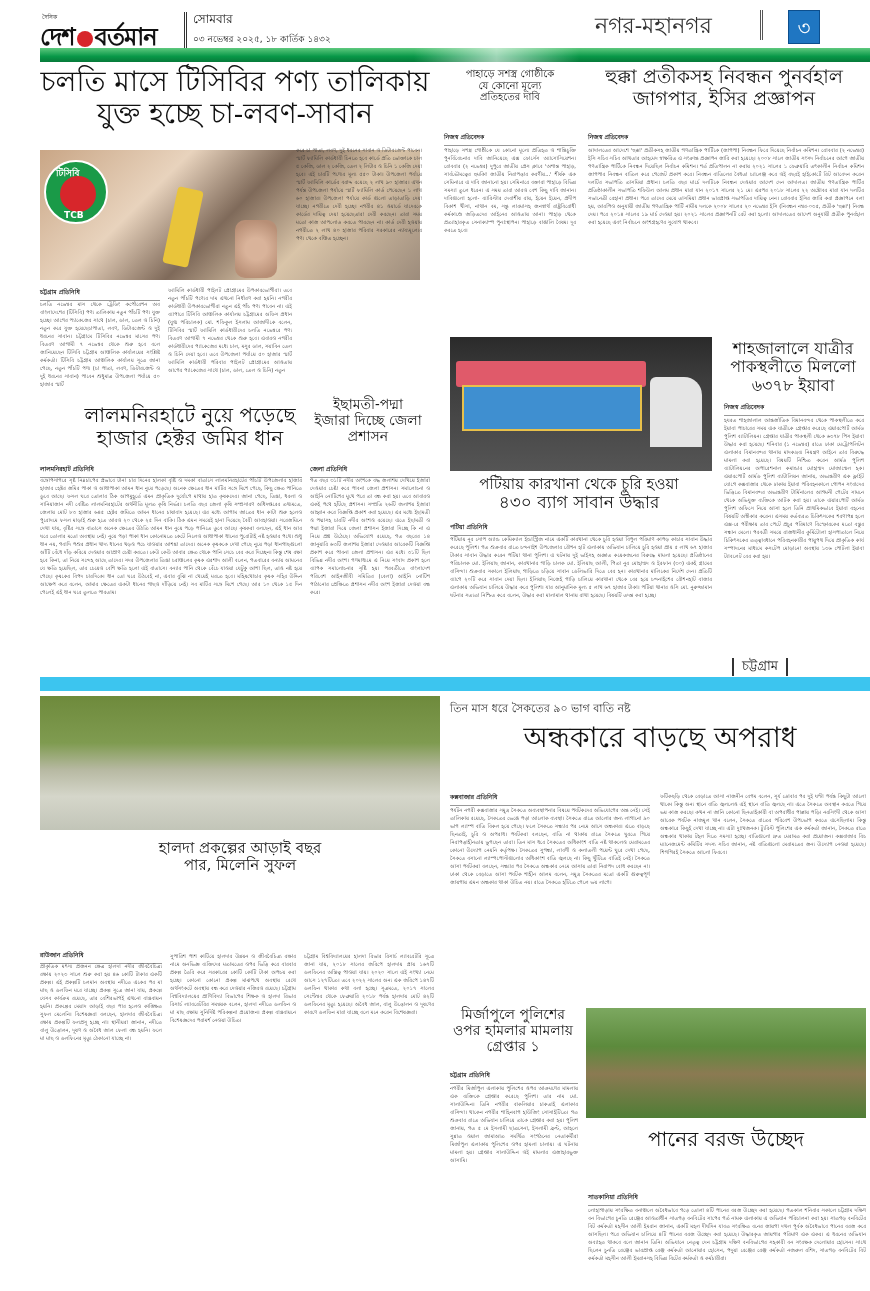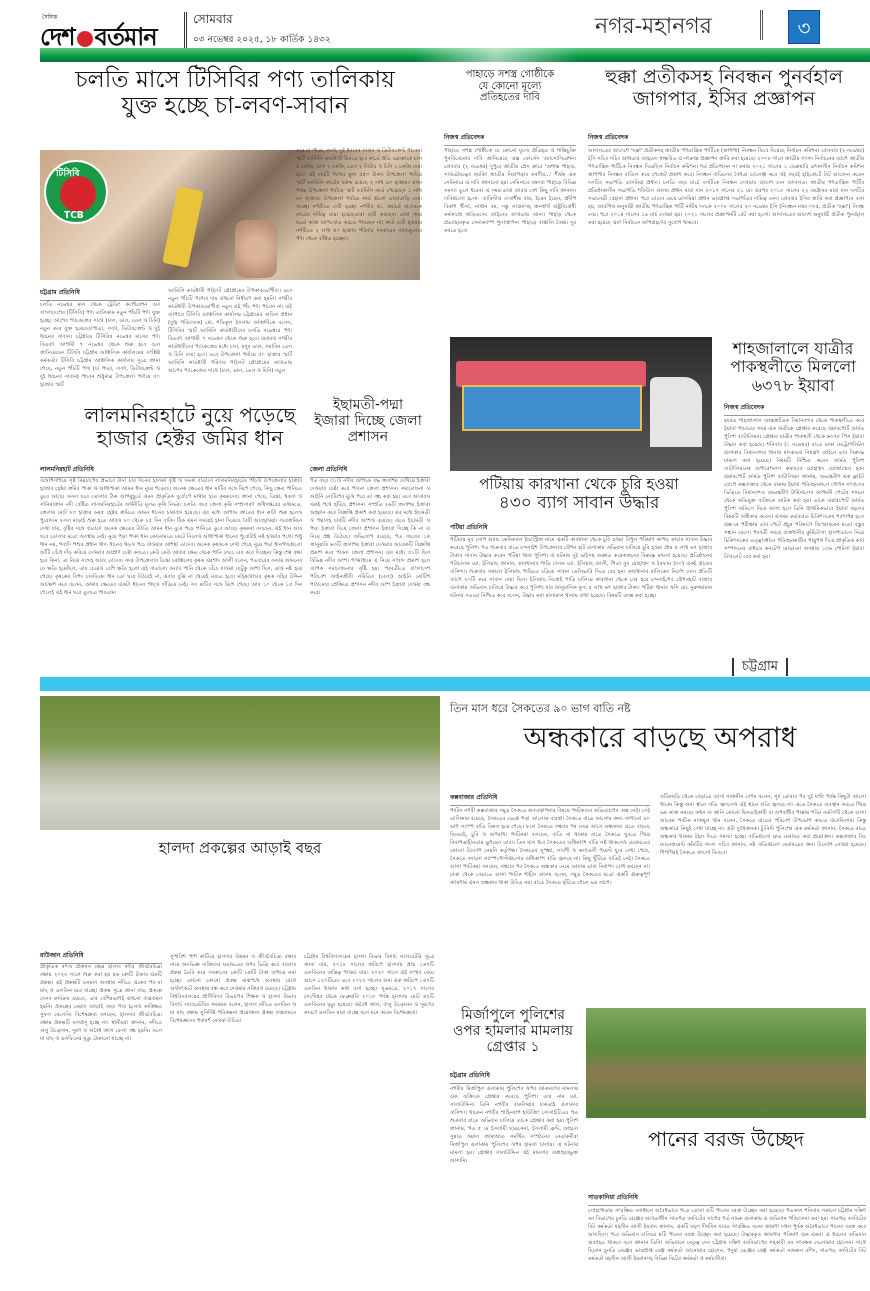--- a/index.html
+++ b/index.html
@@ -49,21 +49,21 @@
   <div class="logo-tag">সত্যের পথে অবিচল</div>
 </div>
 <div class="abs mast-sep"></div>
 <div class="abs mast-day">সোমবার</div>
 <div class="abs mast-date">০৩ নভেম্বর ২০২৫, ১৮ কার্তিক ১৪৩২</div>
 <div class="abs section-title">নগর-মহানগর</div>
 <div class="abs section-sep"></div>
 <div class="abs page-num">৩</div>
 <div class="abs green-bar"></div>
 
-<div class="abs headline" style="left:40px;top:66px;width:390px;font-size:23px;">
+<div class="abs headline" style="left:40px;top:66px;width:390px;font-size:28px;">
   <div>চলতি মাসে টিসিবির পণ্য তালিকায়</div>
   <div>যুক্ত হচ্ছে চা-লবণ-সাবান</div>
 </div>
 <div class="abs photo img-tcb" style="left:40px;top:150px;width:380px;height:130px;">
   <div class="tcb-badge">
     <div class="tcb-top">টিসিবি</div>
     <div class="tcb-inner"></div>
     <div class="tcb-bottom">TCB</div>
   </div>
   <div class="oil"></div>
@@ -127,20 +127,21 @@
 <div class="abs" style="left:732px;top:656px;display:flex;align-items:center;gap:8px;">
   <div class="region-bar"></div>
   <span style="font-size:13px;font-family:'DejaVu Serif',serif;">চট্টগ্রাম</span>
   <div class="region-bar"></div>
 </div>
 <div class="abs cyan-bar"></div>
 
 <div class="abs photo img-river" style="left:40px;top:696px;width:400px;height:134px;"></div>
 <div class="abs headline" style="left:40px;top:840px;width:400px;font-size:15px;">
   <div>হালদা প্রকল্পের আড়াই বছর</div>
+  <div>পার, মিলেনি সুফল</div>
 </div>
 <div class="abs byline" style="left:40px;top:950px;width:122px;">রাউজান প্রতিনিধি</div>
 <div class="abs body-text" style="left:40px;top:962px;width:122px;height:326px;">প্রাকৃতিক মৎস্য প্রজনন ক্ষেত্র হালদা নদীর জীববৈচিত্র্য রক্ষায় ২০২৩ সালে শুরু করা হয় ৪৬ কোটি টাকার একটি প্রকল্প। এই প্রকল্পটি চলমান অবস্থায় নদীতে একের পর মা মাছ ও ডলফিন মরে যাচ্ছে। প্রকল্প সূত্রে জানা যায়, প্রকল্পে যেসব কার্যক্রম রয়েছে, তার বেশিরভাগই এখনো বাস্তবায়ন হয়নি। প্রকল্পের মেয়াদ আড়াই বছর পার হলেও কাঙ্ক্ষিত সুফল মেলেনি। বিশেষজ্ঞরা বলছেন, হালদার জীববৈচিত্র্য রক্ষায় প্রকল্পটি ফলপ্রসূ হচ্ছে না। স্থানীয়রা জানান, নদীতে বালু উত্তোলন, দূষণ ও অবৈধ জাল ফেলা বন্ধ হয়নি। ফলে মা মাছ ও ডলফিনের মৃত্যু ঠেকানো যাচ্ছে না।</div>
 <div class="abs body-text" style="left:170px;top:952px;width:126px;height:336px;">সুপারিশ পাশ কাটিয়ে হালদার উন্নয়ন ও জীববৈচিত্র্য রক্ষার নামে অনভিজ্ঞ ব্যক্তিদের মতামতের ওপর ভিত্তি করে বারবার প্রকল্প তৈরি করে সরকারের কোটি কোটি টাকা অপচয় করা হচ্ছে। কোনো কোনো প্রকল্প মাঝপথে অবস্থায় রেখে অর্থসংকটে অবস্থায় বন্ধ করে দেওয়ার নজিরও রয়েছে। চট্টগ্রাম বিশ্ববিদ্যালয়ের প্রাণিবিদ্যা বিভাগের শিক্ষক ও হালদা রিভার রিসার্চ ল্যাবরেটরির সমন্বয়ক বলেন, হালদা নদীতে ডলফিন ও মা মাছ রক্ষায় সুনির্দিষ্ট পরিকল্পনা প্রয়োজন। প্রকল্প বাস্তবায়নে বিশেষজ্ঞদের পরামর্শ নেওয়া উচিত।</div>
 <div class="abs body-text" style="left:304px;top:952px;width:130px;height:336px;">চট্টগ্রাম বিশ্ববিদ্যালয়ের হালদা রিভার রিসার্চ ল্যাবরেটরি সূত্রে জানা যায়, ২০১৮ সালের জরিপে হালদায় প্রায় ১৬৭টি ডলফিনের অস্তিত্ব পাওয়া যায়। ২০২০ সালে এই সংখ্যা নেমে আসে ১২৭টিতে। তবে ২০২২ সালের অন্য এক জরিপে ১৪৭টি ডলফিন থাকার কথা বলা হচ্ছে। সূত্রমতে, ২০১৭ সালের সেপ্টেম্বর থেকে ফেব্রুয়ারি ২০১৮ পর্যন্ত হালদায় মোট ৪২টি ডলফিনের মৃত্যু হয়েছে। অবৈধ জাল, বালু উত্তোলন ও দূষণের কারণে ডলফিন মারা যাচ্ছে বলে মনে করেন বিশেষজ্ঞরা।</div>
 
 <div class="abs" style="left:450px;top:700px;width:420px;text-align:left;font-size:11px;color:#333;">তিন মাস ধরে সৈকতের ৯০ ভাগ বাতি নষ্ট</div>
 <div class="abs headline" style="left:450px;top:722px;width:420px;font-size:28px;">অন্ধকারে বাড়ছে অপরাধ</div>
 <div class="abs byline" style="left:450px;top:792px;width:200px;">কক্সবাজার প্রতিনিধি</div>
 <div class="abs body-text" style="left:450px;top:806px;width:200px;height:196px;">পর্যটন নগরী কক্সবাজার সমুদ্র সৈকতে অব্যবস্থাপনার বিষয়ে পর্যটকদের অভিযোগের অন্ত নেই। সেই তালিকায় রয়েছে, সৈকতের ভেঙে পড়া আলোক ব্যবস্থা। সৈকতে রাতে আলোর জন্য লাগানো ৯০ ভাগ ল্যাম্প বাতি বিকল হয়ে গেছে। ফলে সৈকতে সন্ধ্যার পর নেমে আসে অন্ধকার। এতে বাড়ছে ছিনতাই, চুরি ও অপরাধ। পর্যটকরা বলছেন, বাতি না থাকায় রাতে সৈকতে ঘুরতে গিয়ে নিরাপত্তাহীনতায় ভুগছেন তারা। তিন মাস ধরে সৈকতের অধিকাংশ বাতি নষ্ট থাকলেও মেরামতের কোনো উদ্যোগ নেয়নি কর্তৃপক্ষ। সৈকতের সুগন্ধা, লাবণী ও কলাতলী পয়েন্ট ঘুরে দেখা গেছে, সৈকতে বসানো ল্যাম্পপোস্টগুলোর অধিকাংশ বাতি জ্বলছে না। কিছু খুঁটিতে বাতিই নেই। সৈকতে আসা পর্যটকরা বলছেন, সন্ধ্যার পর সৈকতে অন্ধকার নেমে আসায় তারা নিরাপদ বোধ করছেন না। ঢাকা থেকে বেড়াতে আসা পর্যটক শাহীন আলম বলেন, সমুদ্র সৈকতের মতো একটি গুরুত্বপূর্ণ জায়গায় এমন অন্ধকার থাকা উচিত নয়। রাতে সৈকতে হাঁটতে গেলে ভয় লাগে।</div>

